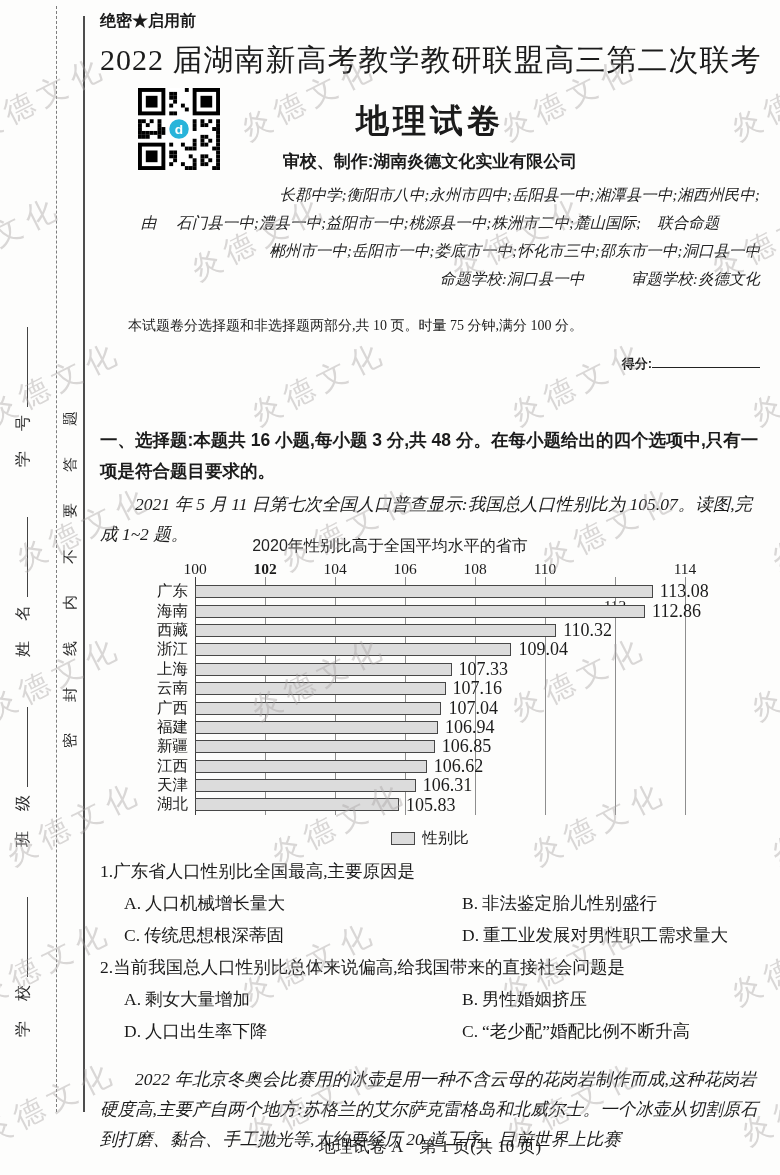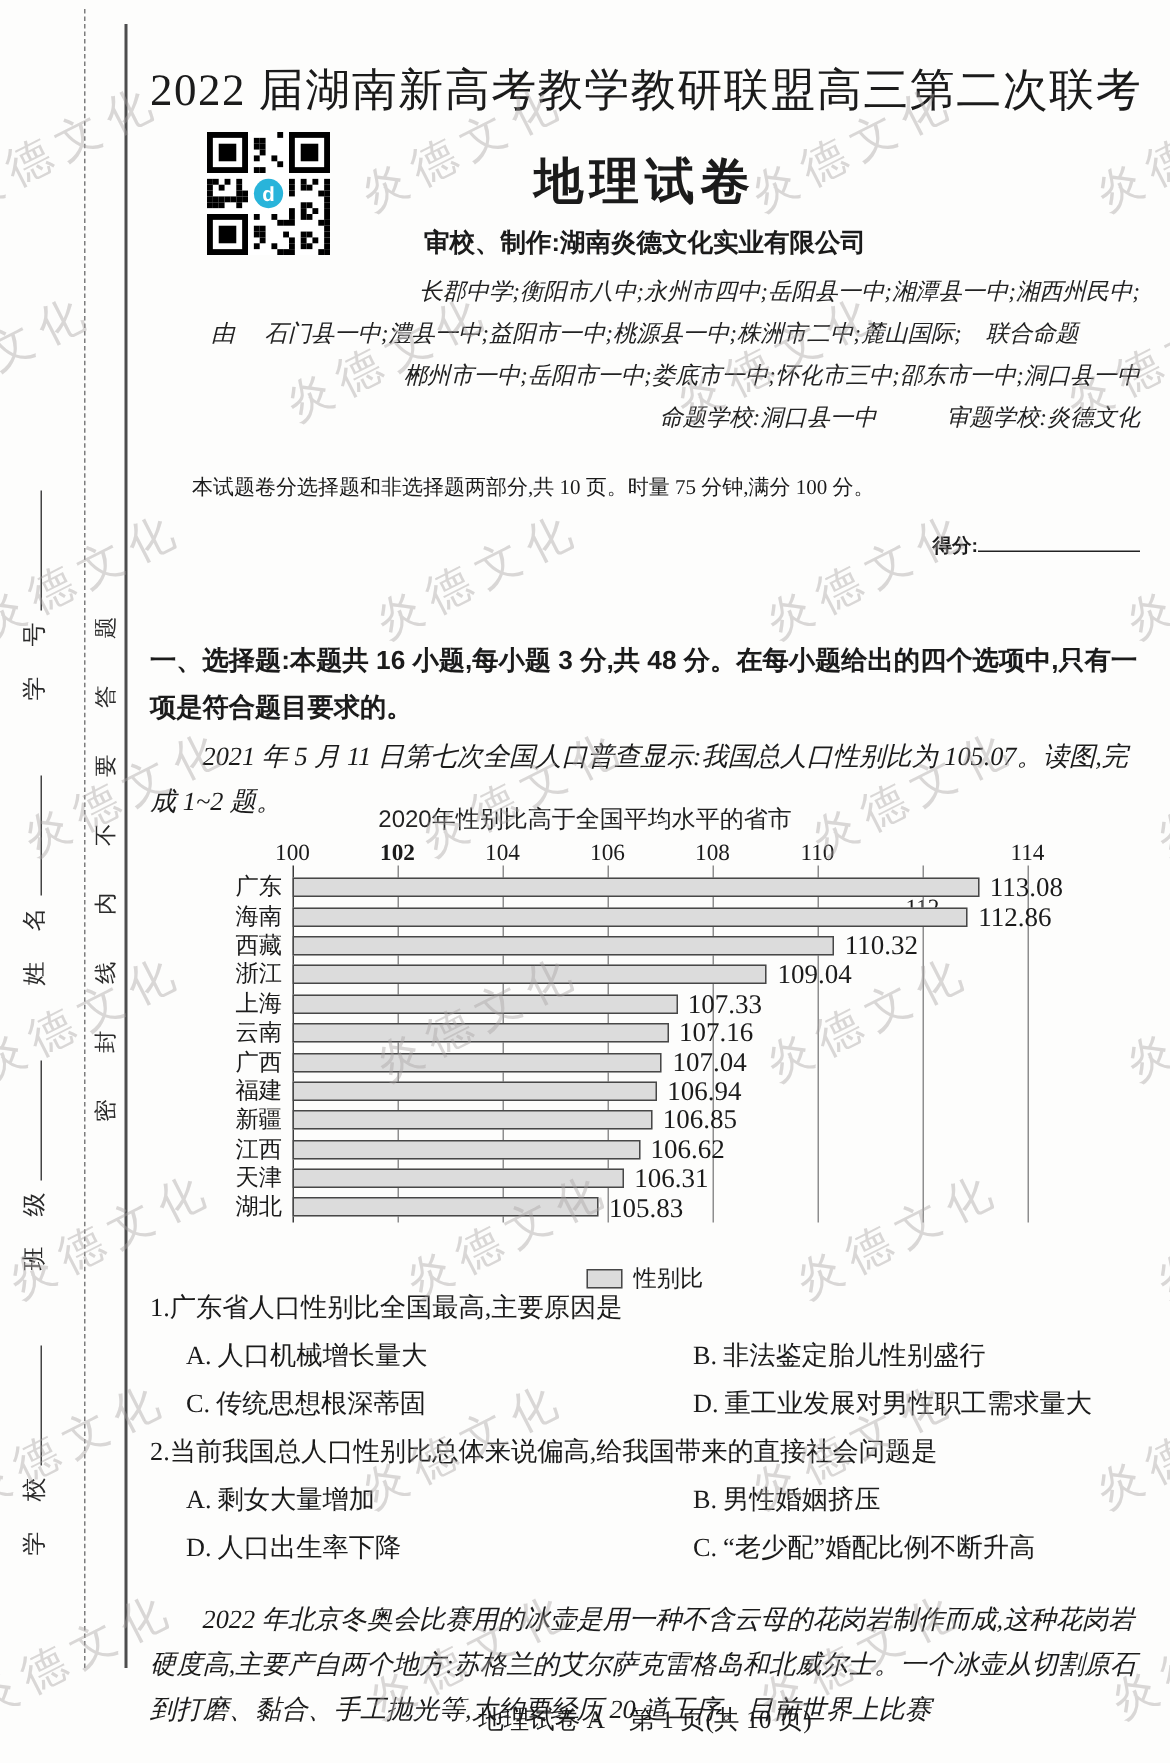--- a/index.html
+++ b/index.html
@@ -59,21 +59,21 @@
   .chart-title{width:580px;text-align:center;font-size:16px;font-family:"Liberation Sans",sans-serif;color:#222;}
   .xticks{position:relative;margin-left:95px;height:22px;margin-top:3px;font-size:15.5px;}
   .xticks span{position:absolute;transform:translateX(-50%);}
   .plot{position:relative;margin-left:95px;width:525px;height:233px;}
   .gridline{position:absolute;top:-5px;bottom:0;border-left:1px solid #8e8e8e;}
   .gridline.axis0{border-left:1.5px solid #3c3c3c;}
   .bar-row{position:relative;height:19.4px;display:flex;align-items:center;}
   .bar-cat{position:absolute;right:100%;padding-right:7px;width:80px;text-align:right;font-size:15.5px;white-space:nowrap;}
   .bar-rect{height:13px;background:#dcdcdc;border:1px solid #474747;box-sizing:border-box;flex:none;}
   .bar-val{margin-left:7px;font-size:18px;white-space:nowrap;}
-  .legend{margin-top:27px;text-align:center;font-size:15.5px;}
+  .legend{margin-top:13px;text-align:center;font-size:15.5px;}
   .legend-swatch{display:inline-block;width:22px;height:11px;background:#dcdcdc;border:1px solid #474747;vertical-align:middle;margin-right:7px;}
   .legend-label{vertical-align:middle;}
 
   
   .questions{top:855px;font-size:17.5px;line-height:32px;}
   .q-text{margin:0;}
   .opts{display:grid;grid-template-columns:338px 1fr;padding-left:24px;}
   .opt-label{margin-right:4px;}
 
   .stimulus2{top:1046px;font-size:17.5px;font-style:italic;text-indent:2em;line-height:30px;}
@@ -119,20 +119,21 @@
       <div class="wm" style="left: 735px; top: 1083px;">炎德文化</div>
     </div>
 
   <div class="margin-dashed"></div>
   <div class="margin-solid"></div>
   <div class="sidebar-fields"><span class="field"><span class="f-label">学 校</span><span class="f-blank"></span></span><span class="field"><span class="f-label">班 级</span><span class="f-blank"></span></span><span class="field"><span class="f-label">姓 名</span><span class="f-blank"></span></span><span class="field"><span class="f-label">学 号</span><span class="f-blank"></span></span></div>
   <div class="seal-text">密封线内不要答题</div>
 
   <div class="content">
 
+    <div class="abs secrecy">绝密★启用前</div>
 
     <h1 class="abs exam-title">2022 届湖南新高考教学教研联盟高三第二次联考</h1>
 
     <div class="qr-box">
       <svg id="qr-svg" width="82" height="82" xmlns="http://www.w3.org/2000/svg" viewBox="0 0 84 84">
           <rect x="0" y="0" width="84" height="84" fill="#fff"></rect>
           <rect x="48" y="0" width="4" height="4" fill="#000"></rect>
           <rect x="32" y="4" width="4" height="4" fill="#000"></rect>
           <rect x="36" y="4" width="4" height="4" fill="#000"></rect>
           <rect x="32" y="8" width="4" height="4" fill="#000"></rect>

